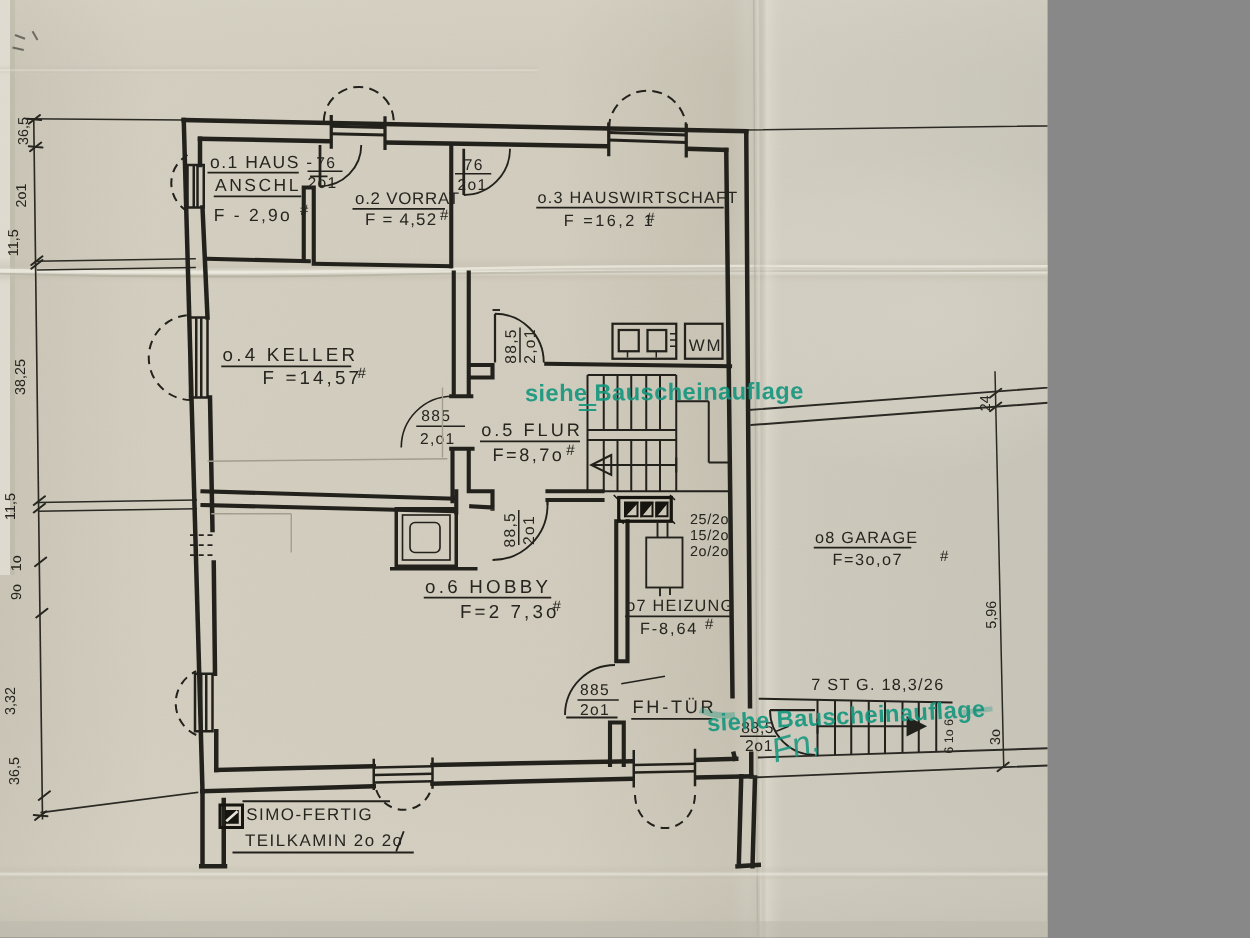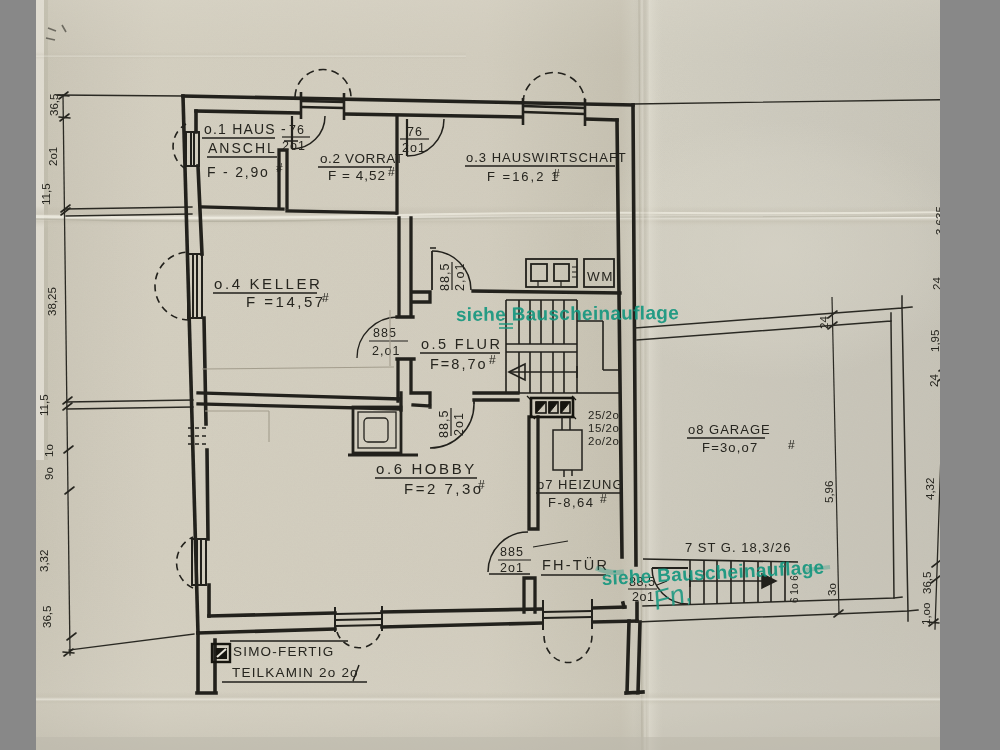--- a/index.html
+++ b/index.html
@@ -1,16 +1,16 @@
 <!DOCTYPE html>
 <html><head>
 <meta charset="utf-8">
 <style>
   html,body{margin:0;padding:0;background:#888;}
-  #page{width:904px;height:750px;position:relative;overflow:hidden;padding-left:36px;}
+  #page{width:838px;height:750px;position:relative;overflow:hidden;}
   svg{display:block;}
   text{font-family:"Liberation Sans", sans-serif; fill:#26251f;}
 </style>
 </head>
 <body>
 <div id="page">
 <svg width="1000" height="750" viewBox="0 0 1000 750" xmlns="http://www.w3.org/2000/svg">
 <defs>
   <filter id="paper">
           <feTurbulence type="fractalNoise" baseFrequency="0.8" numOctaves="2" result="n"></feTurbulence>

